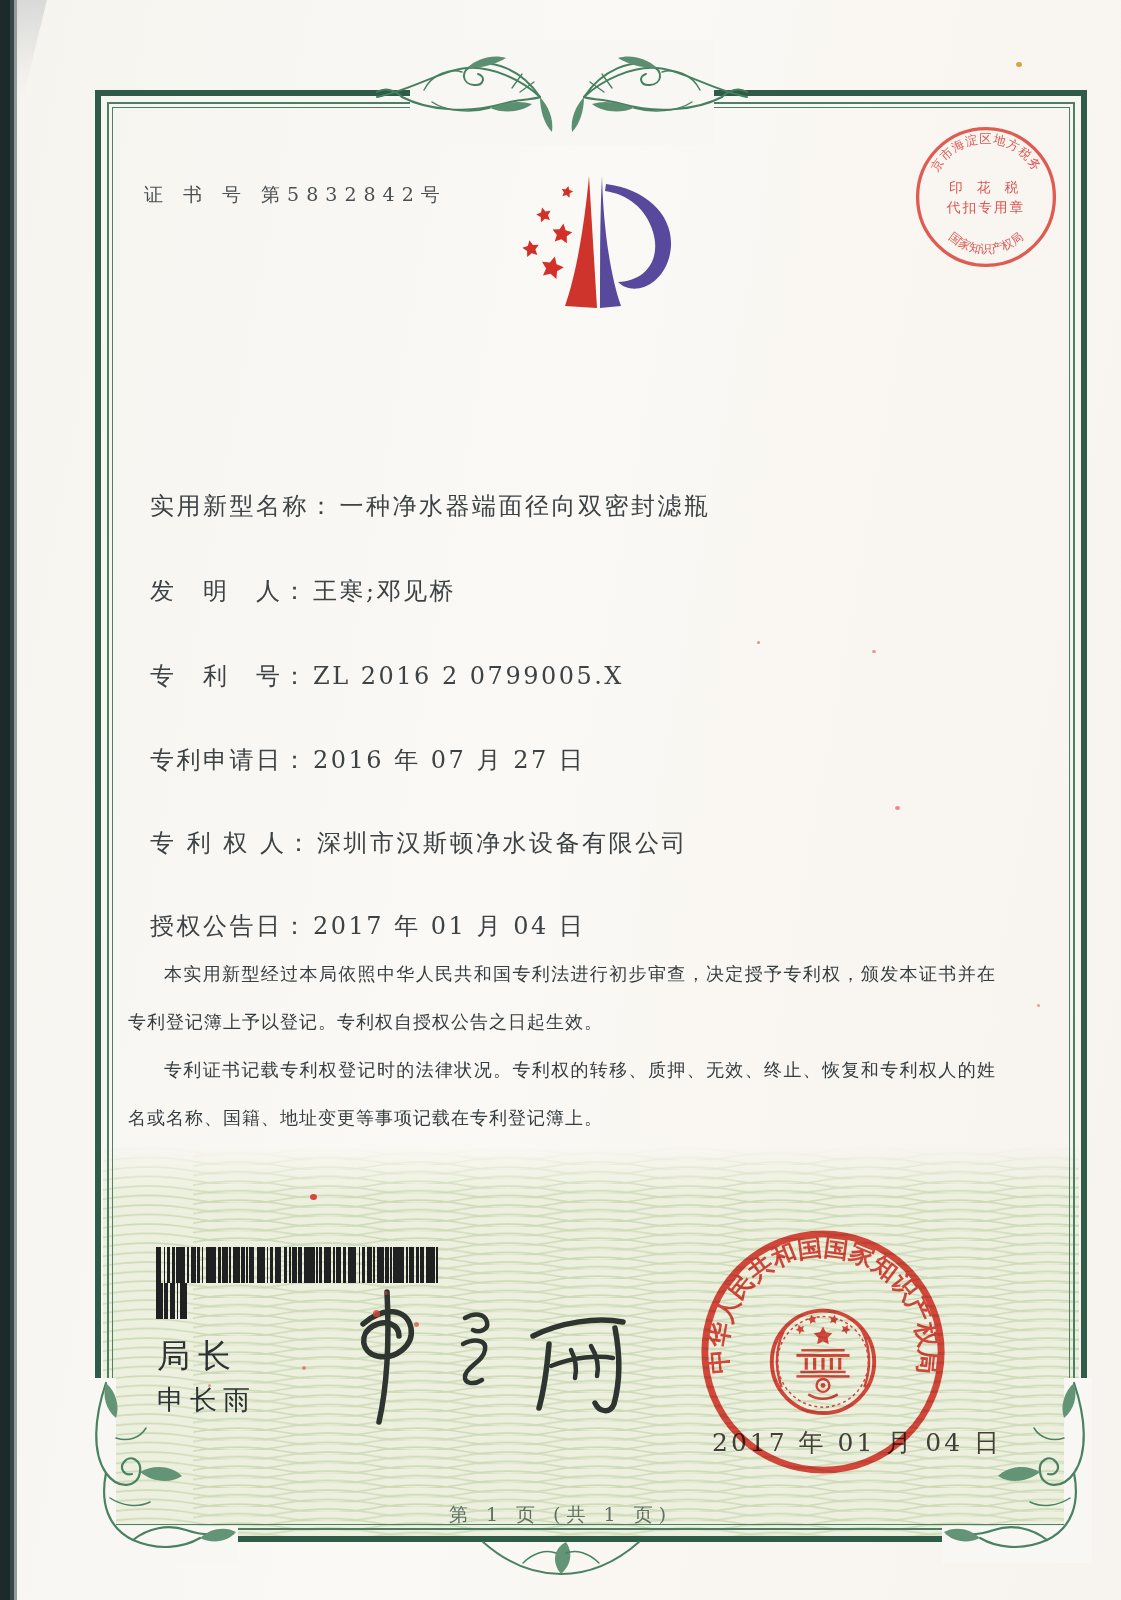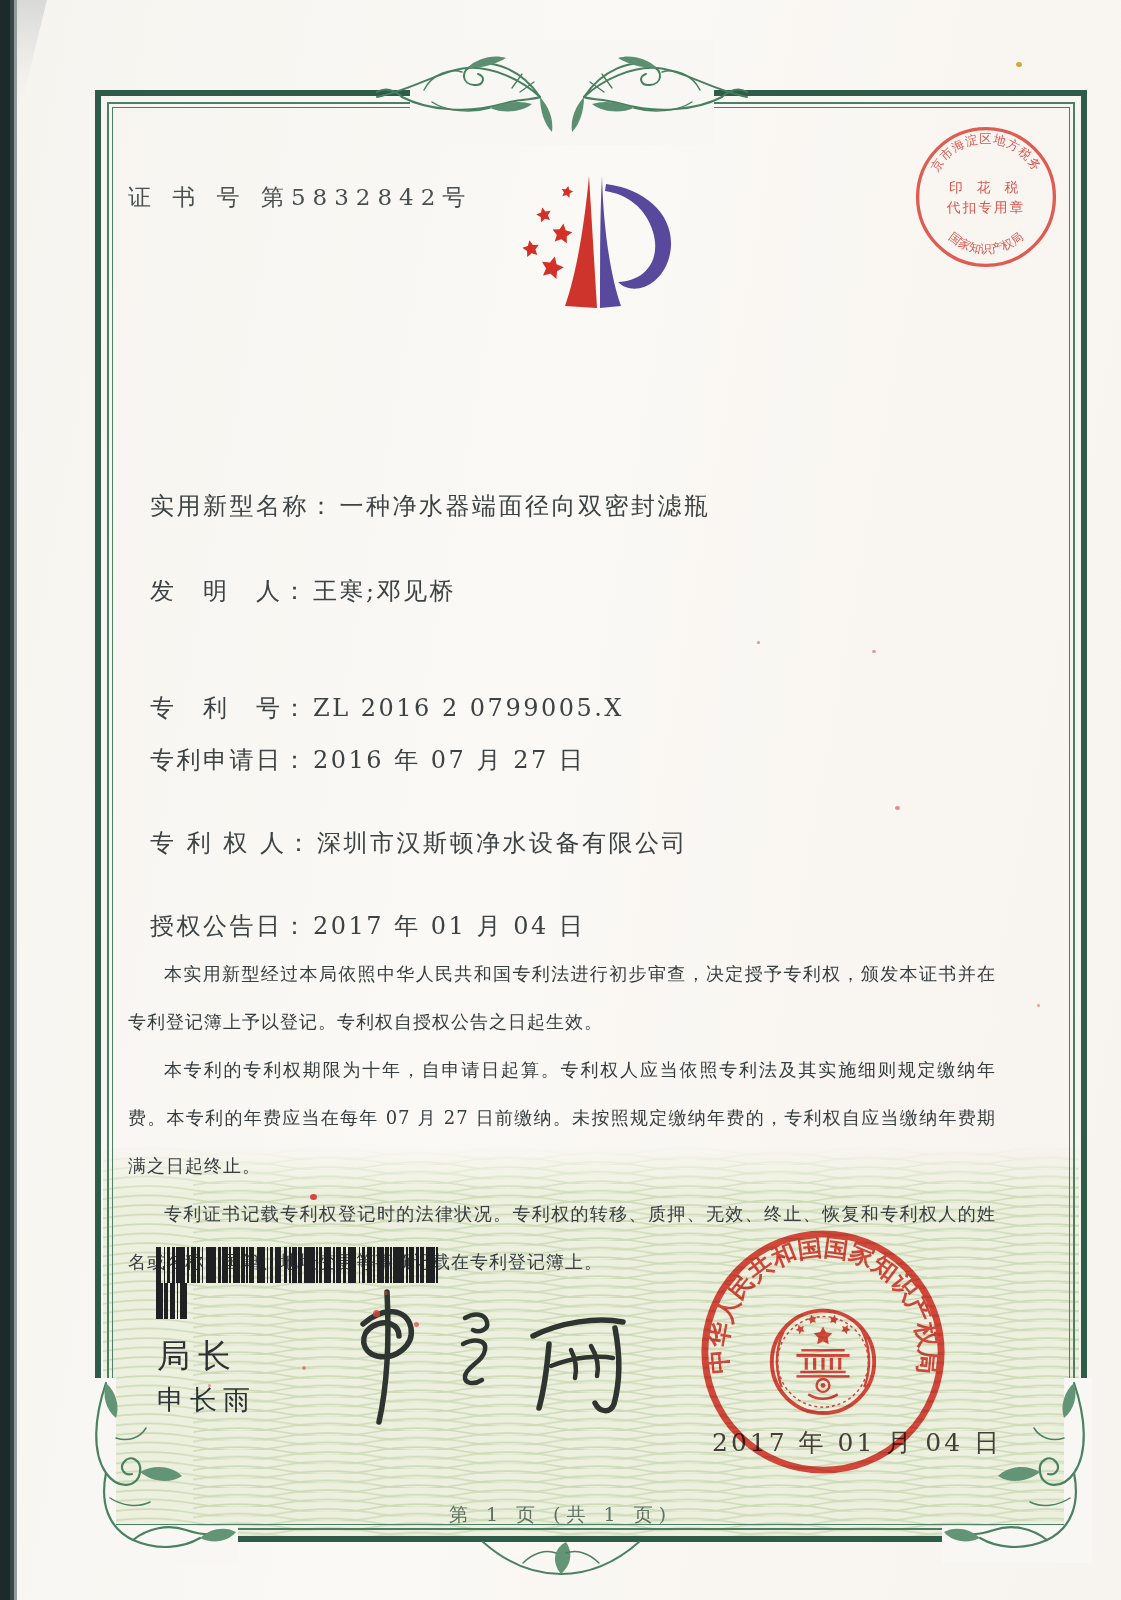--- a/index.html
+++ b/index.html
@@ -11,21 +11,21 @@
   .spine{left:0;top:0;width:17px;height:1600px;
     background:linear-gradient(90deg,#1d2a2c 0 10px,#36474a 10px 14px,#939c9b 14px 17px);}
   .wedge{left:17px;top:0;width:30px;height:100px;opacity:.45;
     background:linear-gradient(180deg,#b5babb,#e8e8e5 70%,rgba(232,232,229,0));
     clip-path:polygon(0 0,100% 0,18% 100%,0 100%);}
   
   .frame{left:95px;top:90px;width:992px;height:1452px;box-sizing:border-box;
     border:6px solid #2f5b49;}
   .frame .in1{position:absolute;inset:6px;border:2px solid #4d7f64;}
   .frame .in1 .in2{position:absolute;inset:3px;border:1px solid #4d7f64;}
-  .cert-number{left:128px;top:182px;font-size:23px;letter-spacing:7px;color:#4a5052;}
+  .cert-number{left:144px;top:182px;font-size:19px;letter-spacing:7px;color:#4a5052;}
   .title{left:0;right:0;top:338px;text-align:center;font-size:54px;font-weight:700;
     letter-spacing:14px;text-indent:14px;color:#333c3b;}
   .field-row{left:150px;white-space:nowrap;font-size:24px;letter-spacing:2.5px;color:#3d4345;text-align:right;}
   .field-row .val{margin-left:4px;}
   .body-text{left:128px;top:950px;width:868px;font-size:18px;line-height:48px;
     text-align:justify;color:#363d3f;}
   .body-text p{margin:0;text-indent:2em;letter-spacing:1px;}
   
   .band{left:103px;top:1146px;z-index:0;
     -webkit-mask-image:linear-gradient(180deg,rgba(0,0,0,0),#000 48px);
@@ -155,36 +155,35 @@
   </svg>
 
   <div class="abs cert-number">证 书 号 第5832842号</div>
 
   <div class="abs field-row" style="top:490px;">
     <span class="lab">实用新型名称：</span><span class="val">一种净水器端面径向双密封滤瓶</span>
   </div>
   <div class="abs field-row" style="top:575px;">
     <span class="lab">发　明　人：</span><span class="val">王寒;邓见桥</span>
   </div>
-  <div class="abs field-row" style="top:660px;margin-top:32px;">
+  <div class="abs field-row" style="top:660px;">
     <span class="lab">专　利　号：</span><span class="val">ZL 2016 2 0799005.X</span>
   </div>
   <div class="abs field-row" style="top:744px;">
     <span class="lab">专利申请日：</span><span class="val">2016 年 07 月 27 日</span>
   </div>
   <div class="abs field-row" style="top:827px;">
     <span class="lab">专 利 权 人：</span><span class="val">深圳市汉斯顿净水设备有限公司</span>
   </div>
   <div class="abs field-row" style="top:910px;">
     <span class="lab">授权公告日：</span><span class="val">2017 年 01 月 04 日</span>
   </div>
 
   <div class="abs body-text">
     <p>本实用新型经过本局依照中华人民共和国专利法进行初步审查，决定授予专利权，颁发本证书并在专利登记簿上予以登记。专利权自授权公告之日起生效。</p>
-    <p>本专利的专利权期限为十年，自申请日起算。专利权人应当依照专利法及其实施细则规定缴纳年费。本专利的年费应当在每年 07 月 27 日前缴纳。未按照规定缴纳年费的，专利权自应当缴纳年费期满之日起终止。</p>
     <p>专利证书记载专利权登记时的法律状况。专利权的转移、质押、无效、终止、恢复和专利权人的姓名或名称、国籍、地址变更等事项记载在专利登记簿上。</p>
   </div>
 
   <div class="abs barcode"><i style="width: 5.1px; margin-right: 2.6px;"></i><i style="width: 1.7px; margin-right: 1.4px;"></i><i style="width: 3.4px; margin-right: 1.4px;"></i><i style="width: 3.4px; margin-right: 1.4px;"></i><i style="width: 8.5px; margin-right: 2.6px;"></i><i style="width: 1.7px; margin-right: 1.4px;"></i><i style="width: 5.1px; margin-right: 1.4px;"></i><i style="width: 3.4px; margin-right: 1.4px;"></i><i style="width: 1.7px; margin-right: 2.6px;"></i><i style="width: 10.2px; margin-right: 1.4px;"></i><i style="width: 3.4px; margin-right: 1.4px;"></i><i style="width: 5.1px; margin-right: 1.4px;"></i><i style="width: 1.7px; margin-right: 2.6px;"></i><i style="width: 6.8px; margin-right: 1.4px;"></i><i style="width: 3.4px; margin-right: 1.4px;"></i><i style="width: 1.7px; margin-right: 1.4px;"></i><i style="width: 5.1px; margin-right: 2.6px;"></i><i style="width: 8.5px; margin-right: 1.4px;"></i><i style="width: 1.7px; margin-right: 1.4px;"></i><i style="width: 3.4px; margin-right: 1.4px;"></i><i style="width: 6.8px; margin-right: 2.6px;"></i><i style="width: 3.4px; margin-right: 1.4px;"></i><i style="width: 1.7px; margin-right: 1.4px;"></i><i style="width: 5.1px; margin-right: 1.4px;"></i><i style="width: 3.4px; margin-right: 2.6px;"></i><i style="width: 10.2px; margin-right: 1.4px;"></i><i style="width: 1.7px; margin-right: 1.4px;"></i><i style="width: 3.4px; margin-right: 1.4px;"></i><i style="width: 6.8px; margin-right: 2.6px;"></i><i style="width: 1.7px; margin-right: 1.4px;"></i><i style="width: 5.1px; margin-right: 1.4px;"></i><i style="width: 3.4px; margin-right: 1.4px;"></i><i style="width: 8.5px; margin-right: 2.6px;"></i><i style="width: 1.7px; margin-right: 1.4px;"></i><i style="width: 3.4px; margin-right: 1.4px;"></i><i style="width: 5.1px; margin-right: 1.4px;"></i><i style="width: 1.7px; margin-right: 2.6px;"></i><i style="width: 6.8px; margin-right: 1.4px;"></i><i style="width: 3.4px; margin-right: 1.4px;"></i><i style="width: 1.7px; margin-right: 1.4px;"></i><i style="width: 10.2px; margin-right: 2.6px;"></i><i style="width: 1.7px; margin-right: 1.4px;"></i><i style="width: 5.1px; margin-right: 1.4px;"></i><i style="width: 3.4px; margin-right: 1.4px;"></i><i style="width: 3.4px; margin-right: 2.6px;"></i><i style="width: 8.5px; margin-right: 1.4px;"></i><i style="width: 1.7px; margin-right: 1.4px;"></i><i style="width: 6.8px; margin-right: 1.4px;"></i><i style="width: 3.4px; margin-right: 2.6px;"></i><i style="width: 5.1px; margin-right: 1.4px;"></i><i style="width: 1.7px; margin-right: 1.4px;"></i><i style="width: 6.8px; margin-right: 1.4px;"></i></div>
 
   <div class="abs director-label">局长</div>
   <div class="abs director-name">申长雨</div>
   <svg class="abs signature" width="330" height="160" viewBox="0 0 330 160">
     <g stroke="#2e3430" stroke-width="5.5" fill="none" stroke-linecap="round" stroke-linejoin="round">
       <path d="M48,52 C68,34 92,36 96,56 C99,74 80,88 62,84 C46,80 44,62 58,54 C70,47 84,52 84,64"></path>

